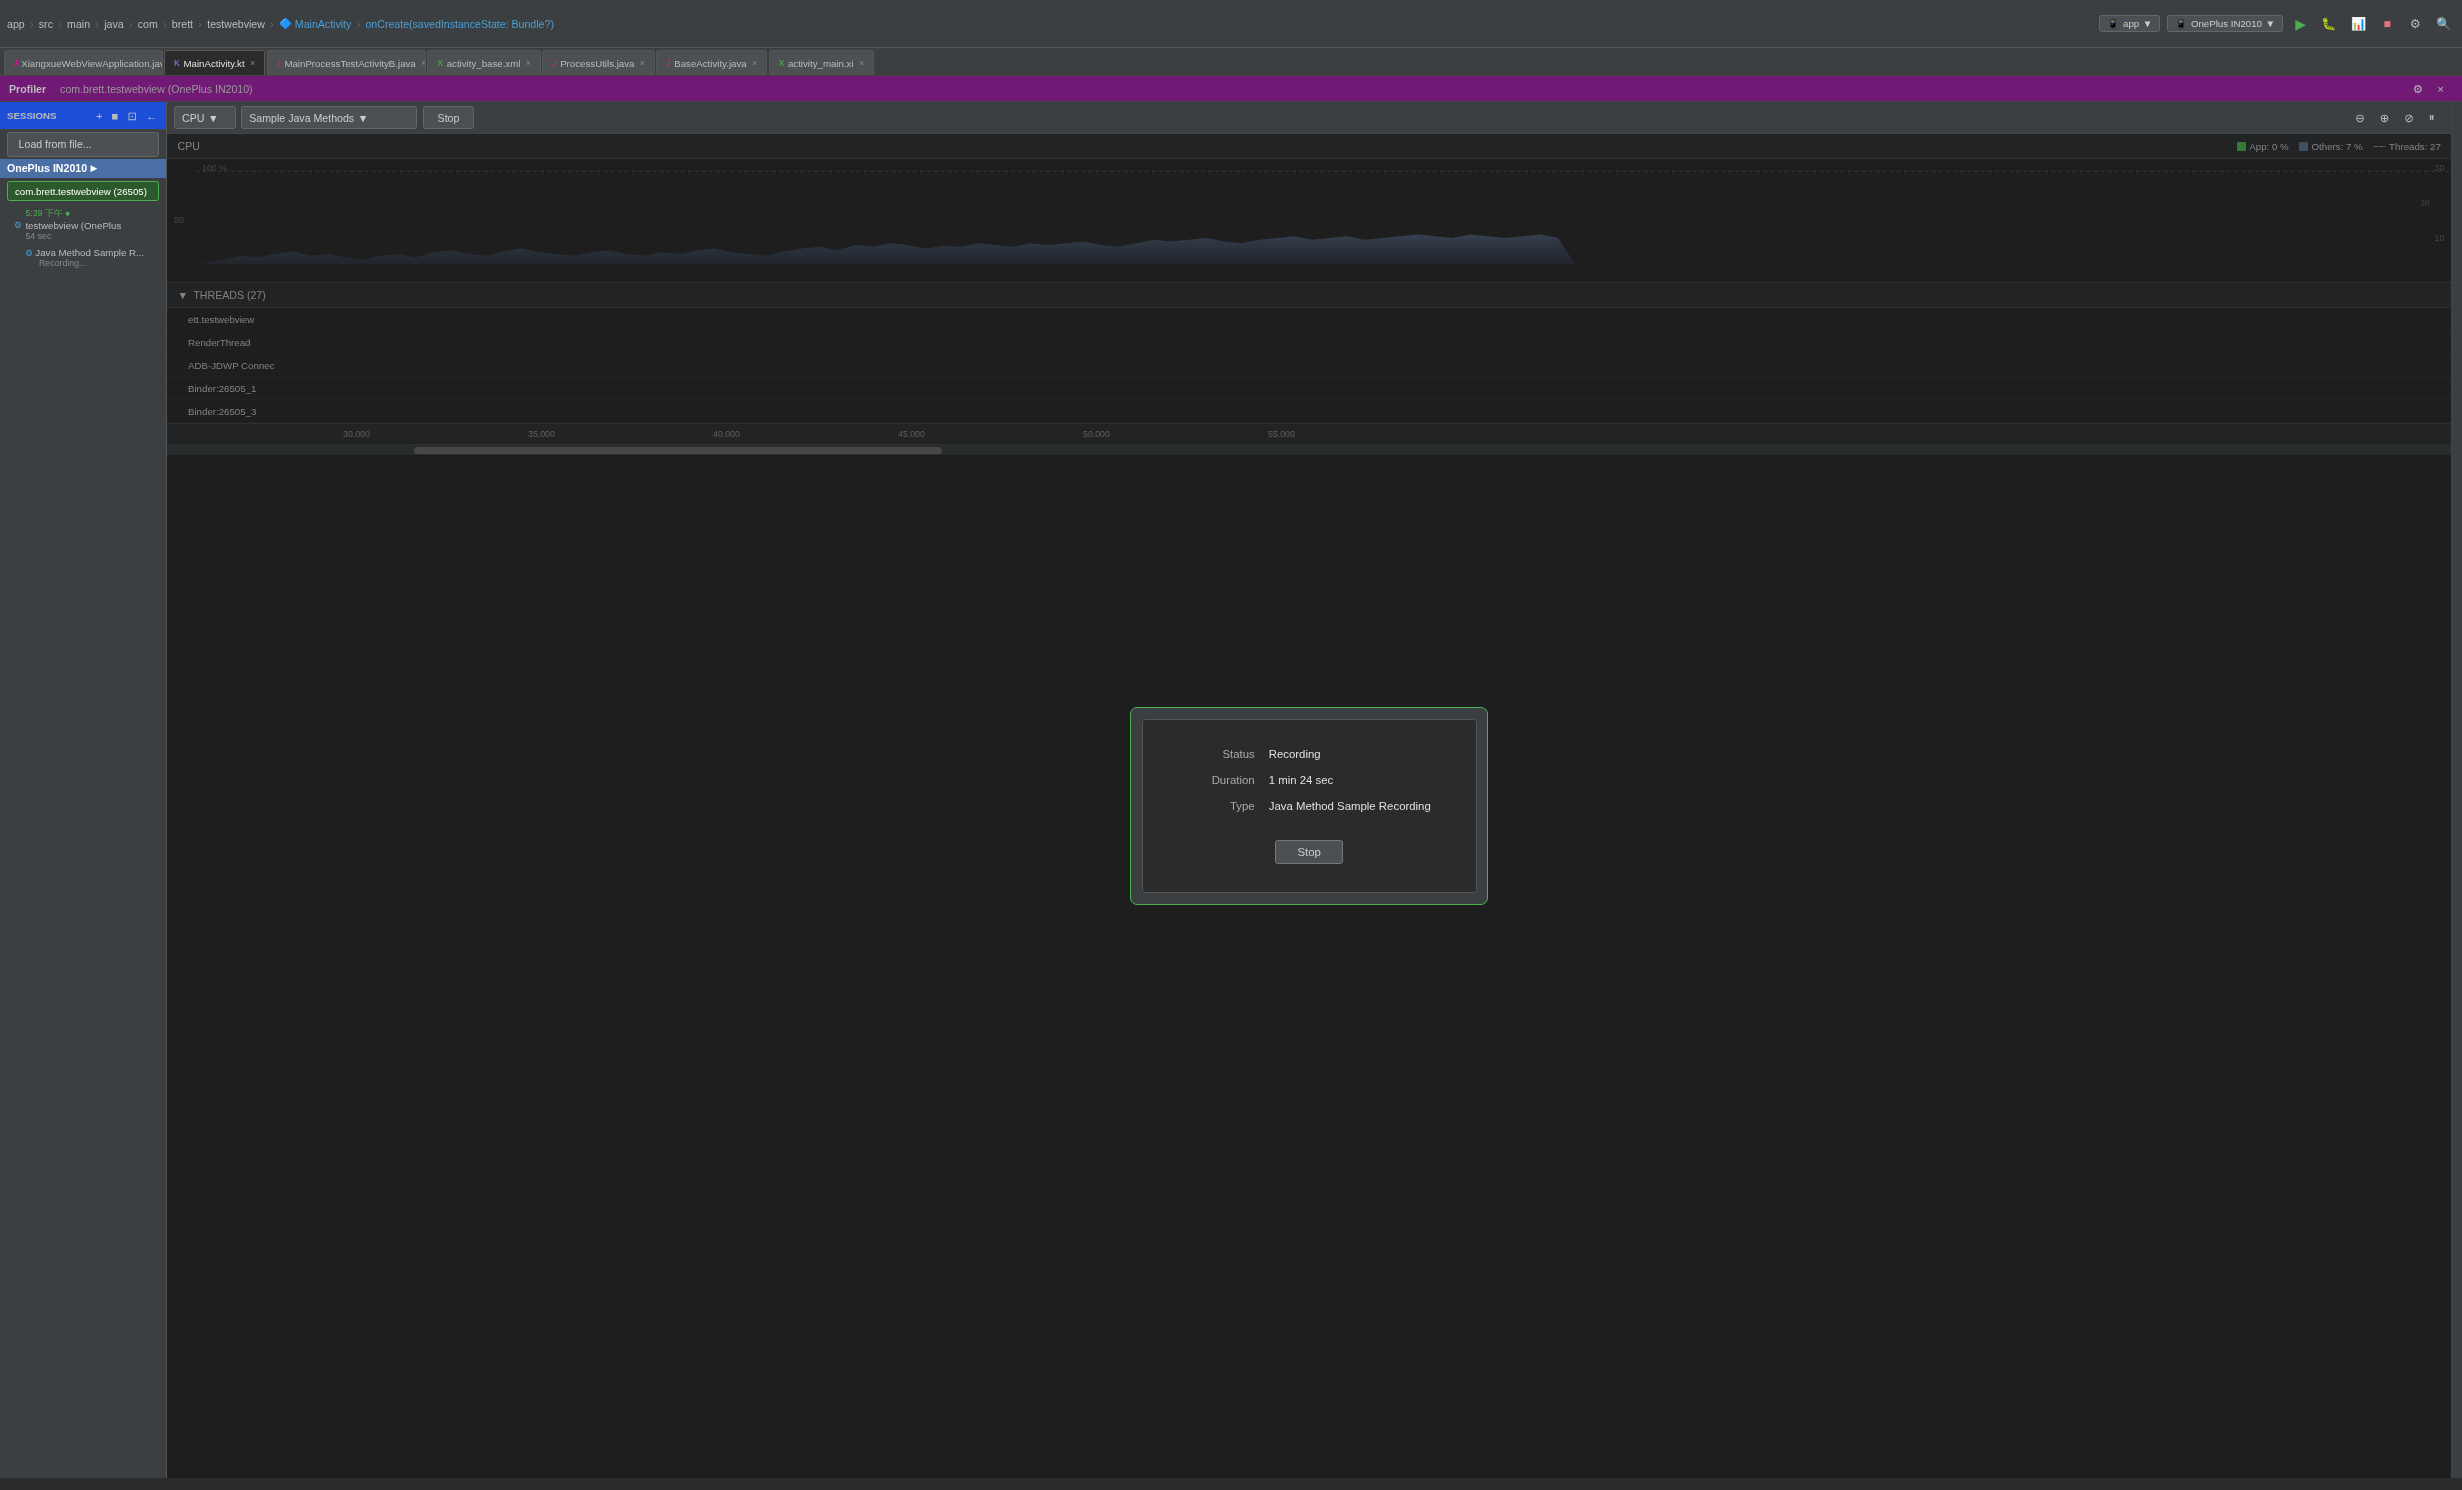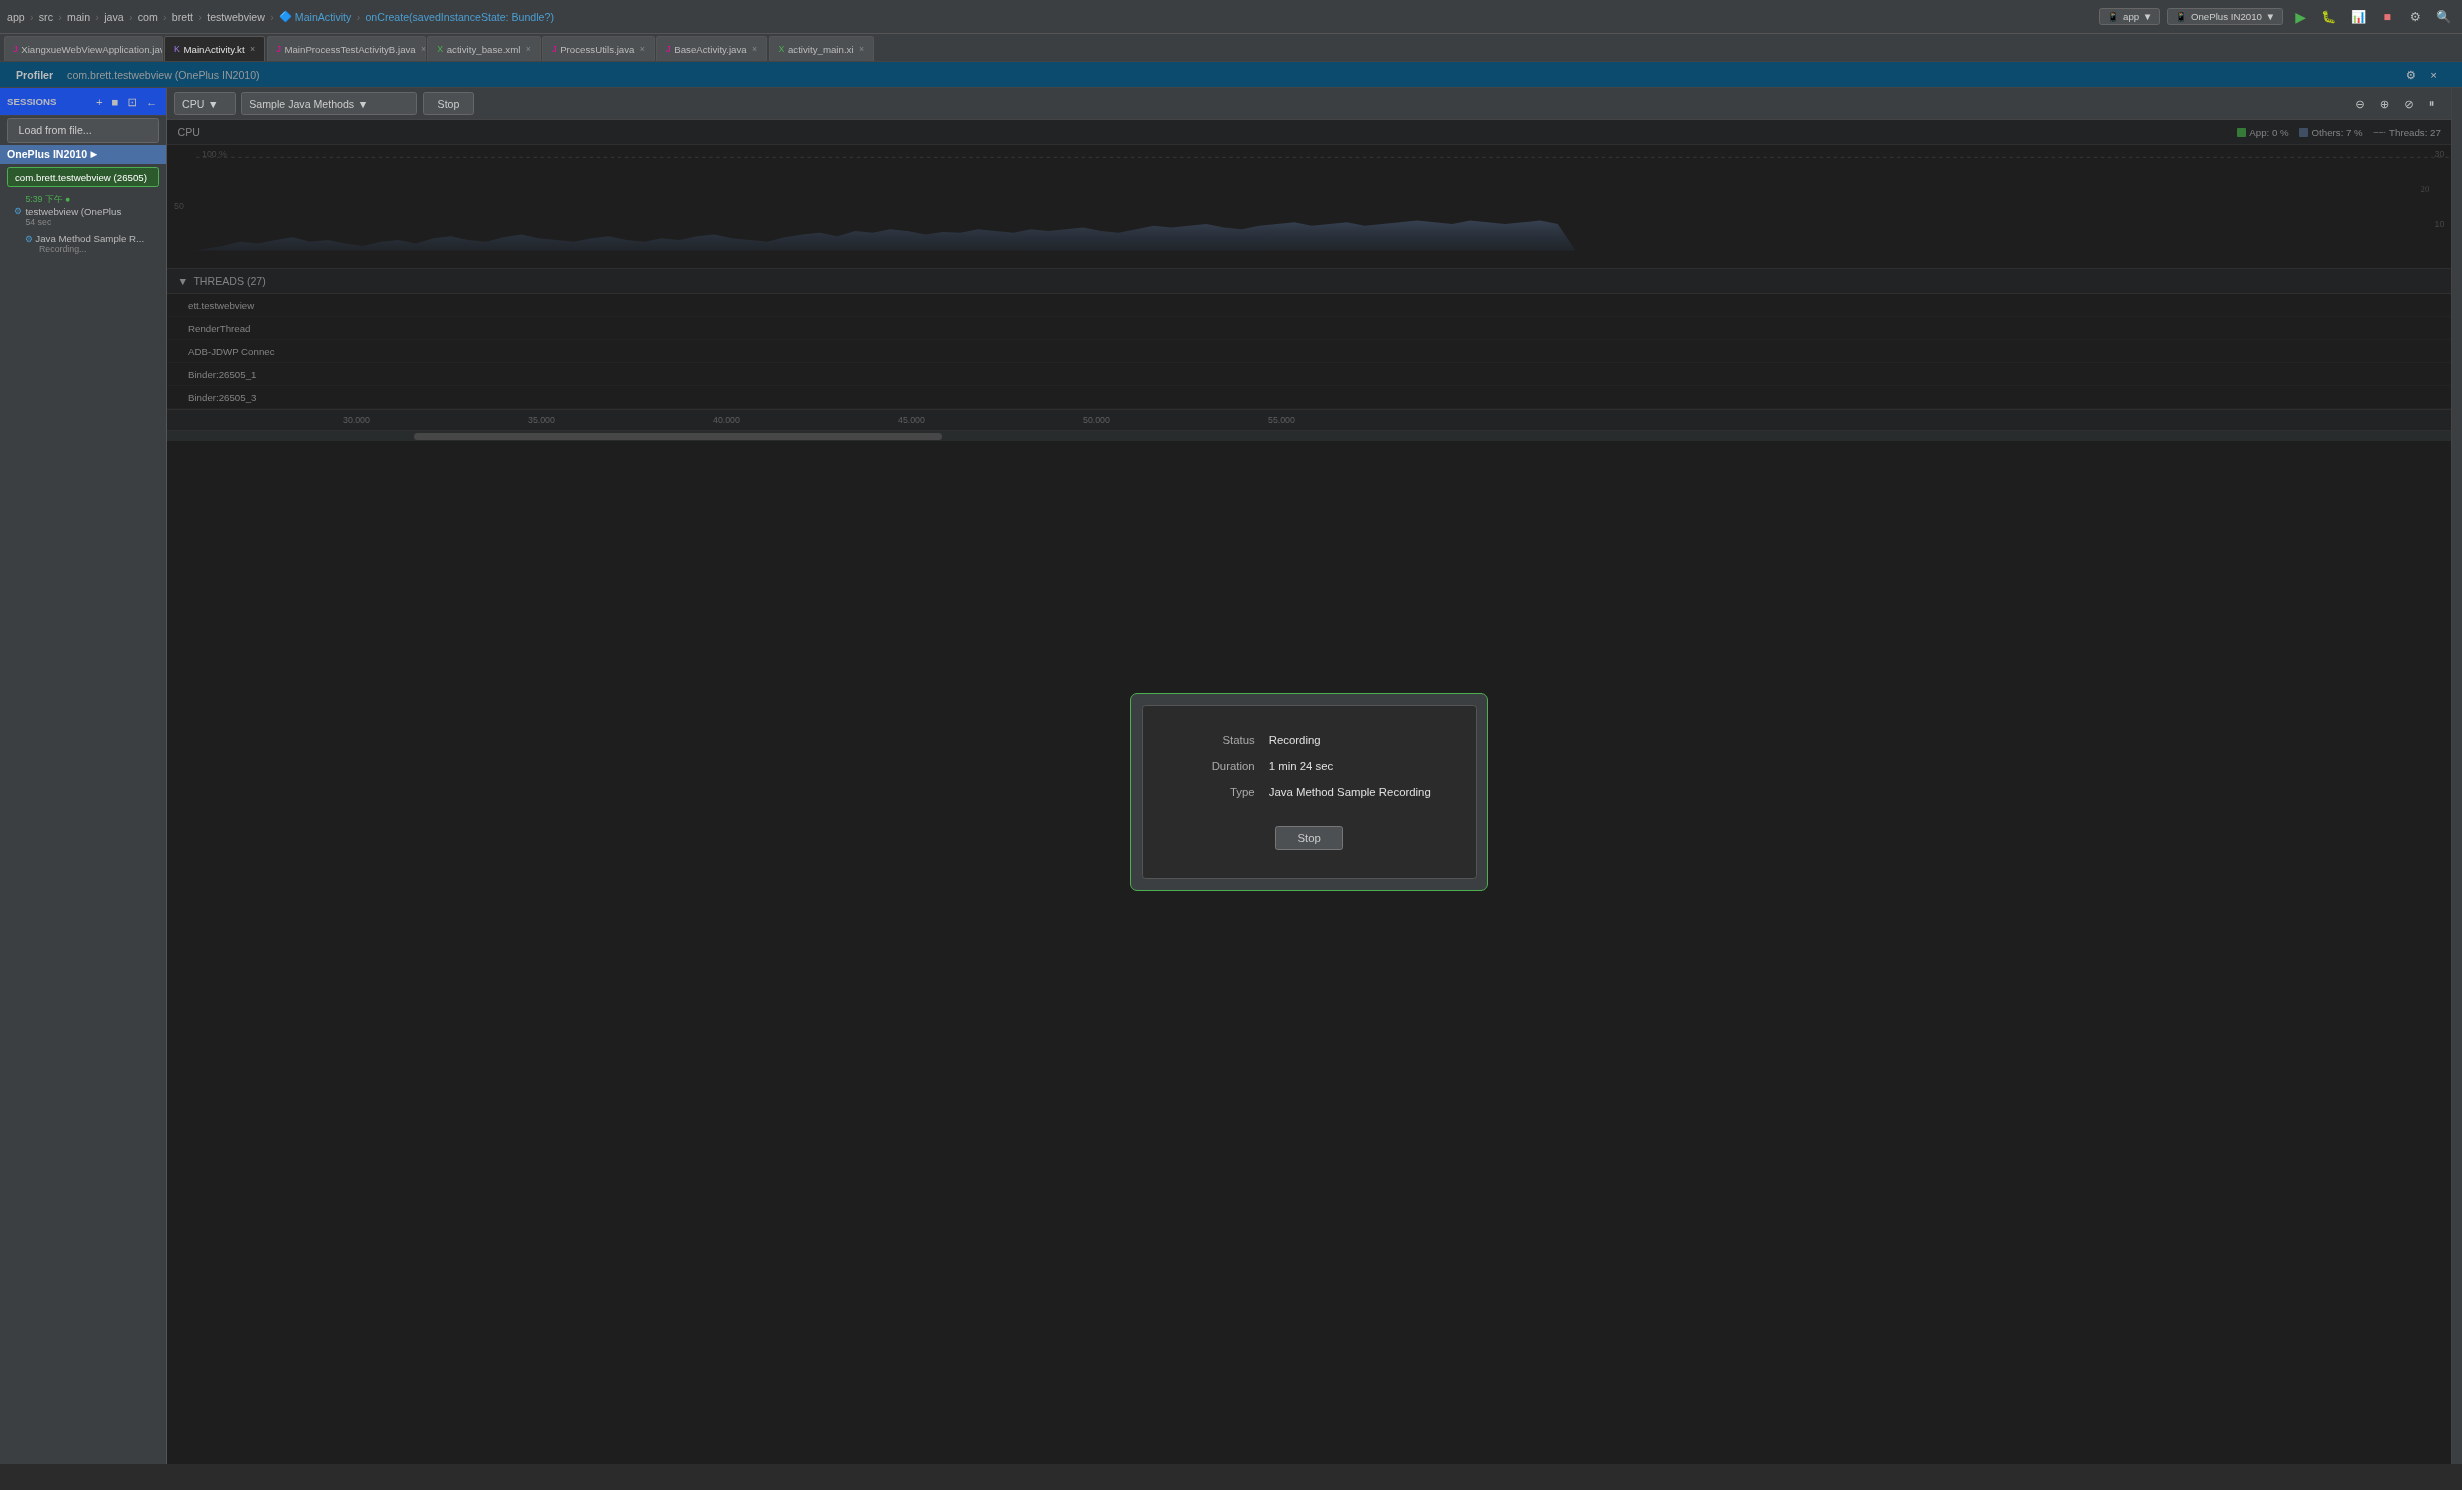--- a/index.html
+++ b/index.html
@@ -9,21 +9,21 @@
       font-family: 'Segoe UI', Arial, sans-serif;
       font-size: 10.6px;
       width: 2462px;
       height: 1490px;
       overflow: hidden;
       position: relative;
     }
 
     
     .top-bar {
-      height: 34px;
+      height: 48px;
       background: #3c3f41;
       display: flex;
       align-items: center;
       padding: 0 7px;
       border-bottom: 0.9px solid #555;
       font-size: 10.6px;
       color: #bbb;
       gap: 3.5px;
     }
     .breadcrumb-item {
@@ -75,24 +75,24 @@
       text-overflow: ellipsis;
       border-radius: 2.6px 2.6px 0 0;
     }
     .tab.active { background: #2b2b2b; color: #e0e0e0; }
     .tab-icon { margin-right: 3.5px; font-size: 8.8px; }
     .tab-close { margin-left: 5.3px; color: #888; font-size: 8.8px; }
 
     
     .profiler-header {
       height: 26.4px;
-      background: #0c4a6e;
-      display: flex;
-      align-items: center;
-      padding: 0 16px;
+      background: #701a75;
+      display: flex;
+      align-items: center;
+      padding: 0 9px;
       border-bottom: 0.9px solid #444;
       font-size: 10.6px;
       color: #aaa;
       gap: 14px;
     }
 
     
     .main-layout {
       display: flex;
       height: calc(1490px - 32px - 28px - 28px - 26.4px);

